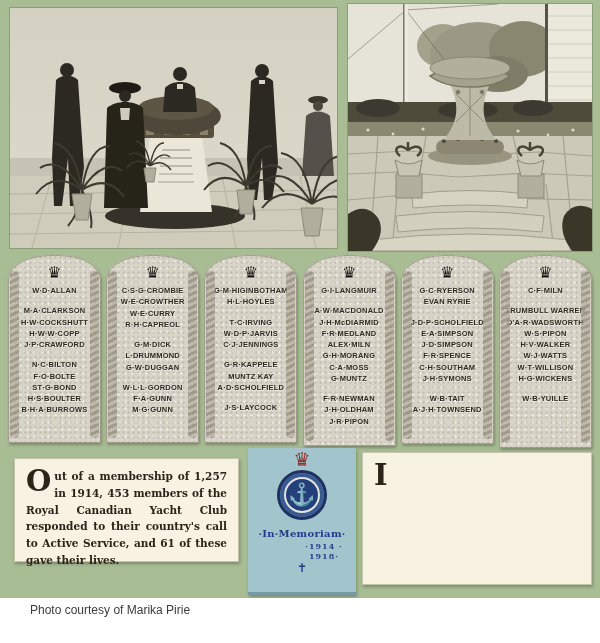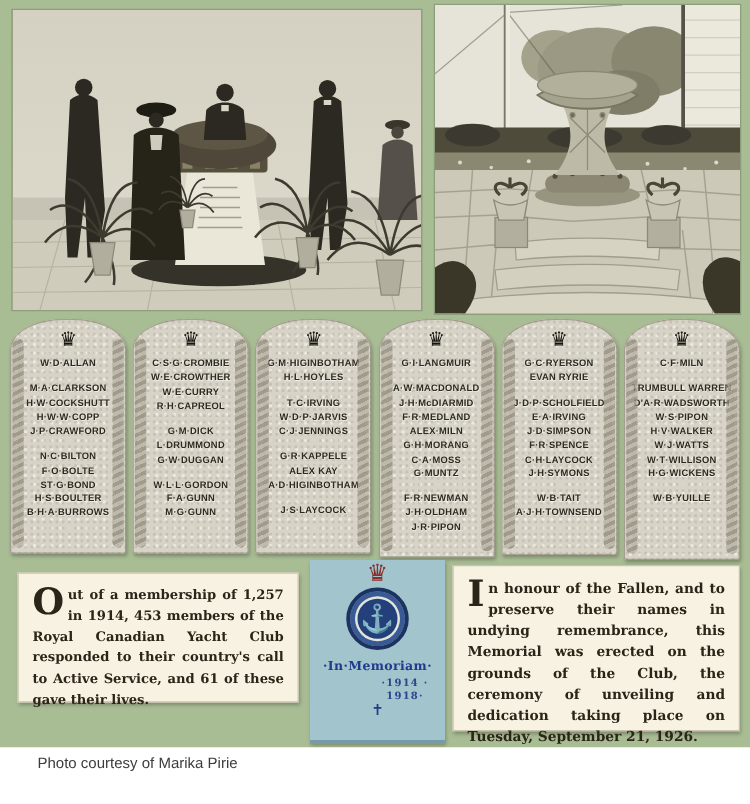--- a/index.html
+++ b/index.html
@@ -331,22 +331,22 @@
           <div class="mname">G·M·HIGINBOTHAM</div>
           <div class="mname">H·L·HOYLES</div>
         </div>
         <div class="name-group">
           <div class="mname">T·C·IRVING</div>
           <div class="mname">W·D·P·JARVIS</div>
           <div class="mname">C·J·JENNINGS</div>
         </div>
         <div class="name-group">
           <div class="mname">G·R·KAPPELE</div>
-          <div class="mname">ALEX KAY</div>
-          <div class="mname">A·D·HIGINBOTHAM</div>
+          <div class="mname">MUNTZ KAY</div>
+          <div class="mname">A·D·SCHOLFIELD</div>
         </div>
         <div class="name-group">
           <div class="mname">J·S·LAYCOCK</div>
         </div>
       </div>
     <div class="tablet">
       <span class="crown">♛</span>
     <div class="name-group">
           <div class="mname">G·I·LANGMUIR</div>
         </div>
@@ -366,24 +366,24 @@
         </div>
       </div>
     <div class="tablet">
       <span class="crown">♛</span>
     <div class="name-group">
           <div class="mname">G·C·RYERSON</div>
           <div class="mname">EVAN RYRIE</div>
         </div>
         <div class="name-group">
           <div class="mname">J·D·P·SCHOLFIELD</div>
-          <div class="mname">E·A·IRVING</div>
+          <div class="mname">E·A·SIMPSON</div>
           <div class="mname">J·D·SIMPSON</div>
           <div class="mname">F·R·SPENCE</div>
-          <div class="mname">C·H·LAYCOCK</div>
+          <div class="mname">C·H·SOUTHAM</div>
           <div class="mname">J·H·SYMONS</div>
         </div>
         <div class="name-group">
           <div class="mname">W·B·TAIT</div>
           <div class="mname">A·J·H·TOWNSEND</div>
         </div>
       </div>
     <div class="tablet">
       <span class="crown">♛</span>
     <div class="name-group">
@@ -412,19 +412,19 @@
     <span class="mem-crown">♛</span>
     <div class="rcyc-badge">
       <span class="anchor">⚓</span>
     </div>
     <div class="mem-title">·In·Memoriam·</div>
     <div class="mem-dates">·1914 · 1918·</div>
     <div class="mem-cross">✝</div>
   </div>
 
   <div class="cream-panel panel-dedication">
-    <span class="dropcap">I</span><span>n honour of the Fallen, and to preserve their names in undying remembrance, this Memorial was erected on the grounds of the Club, the ceremony of unveiling and dedication taking place on Tuesday, September 21, 1926.</span>
+    <span class="dropcap">I</span>
   </div>
 
   <div class="footer">
     <div class="credit">Photo courtesy of Marika Pirie</div>
   </div>
 </div>
 
 </body></html>

